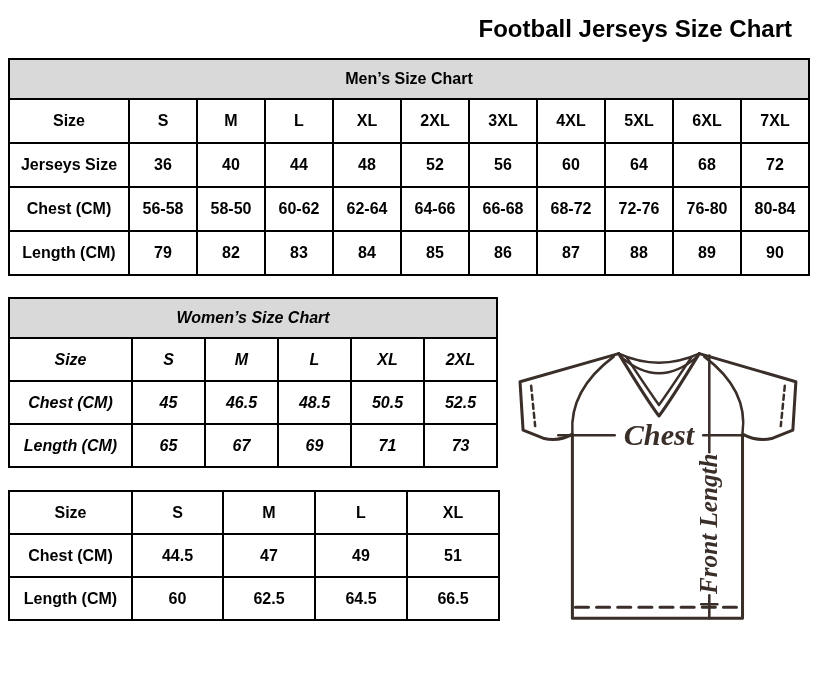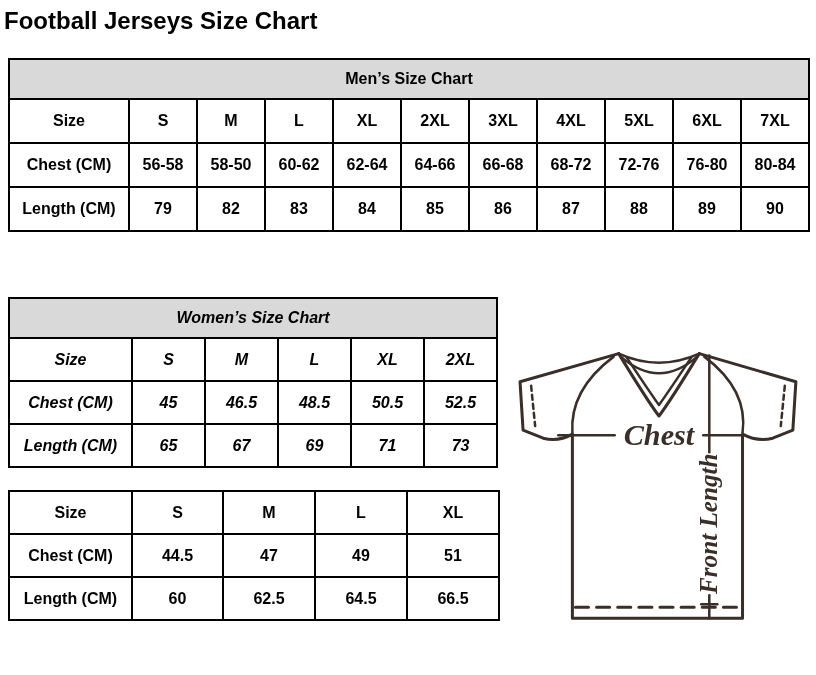--- a/index.html
+++ b/index.html
@@ -1,22 +1,22 @@
 <!DOCTYPE html>
 <html><head>
 <meta charset="utf-8">
 <style>
   html,body{margin:0;padding:0;background:#fff;}
   .page{
     position:relative;width:816px;height:675px;background:#ffffff;overflow:hidden;
     font-family:"Liberation Sans",sans-serif;color:#000;
   }
   .main-title{
-    position:absolute;top:3px;left:0;width:780px;margin:4px;
-    text-align:left;font-size:24px;font-weight:bold;color:#000;
+    position:absolute;top:3px;left:0;width:780px;margin:12px;
+    text-align:right;font-size:24px;font-weight:bold;color:#000;
   }
   table.size-table{
     position:absolute;border-collapse:collapse;table-layout:fixed;background:#fff;
   }
   table.size-table td{
     border:2px solid #000;text-align:center;vertical-align:middle;
     font-weight:bold;font-size:16px;color:#000;padding:0;overflow:hidden;
   }
   td.section-title{background:#d9d9d9;font-size:17px;}
   tr.title-row{height:40px;}
@@ -56,20 +56,33 @@
         <td>L</td>
         <td>XL</td>
         <td>2XL</td>
         <td>3XL</td>
         <td>4XL</td>
         <td>5XL</td>
         <td>6XL</td>
         <td>7XL</td>
       </tr>
       <tr class="data-row">
+        <td class="label-cell">Jerseys Size</td>
+        <td>36</td>
+        <td>40</td>
+        <td>44</td>
+        <td>48</td>
+        <td>52</td>
+        <td>56</td>
+        <td>60</td>
+        <td>64</td>
+        <td>68</td>
+        <td>72</td>
+      </tr>
+      <tr class="data-row">
         <td class="label-cell">Chest (CM)</td>
         <td>56-58</td>
         <td>58-50</td>
         <td>60-62</td>
         <td>62-64</td>
         <td>64-66</td>
         <td>66-68</td>
         <td>68-72</td>
         <td>72-76</td>
         <td>76-80</td>

